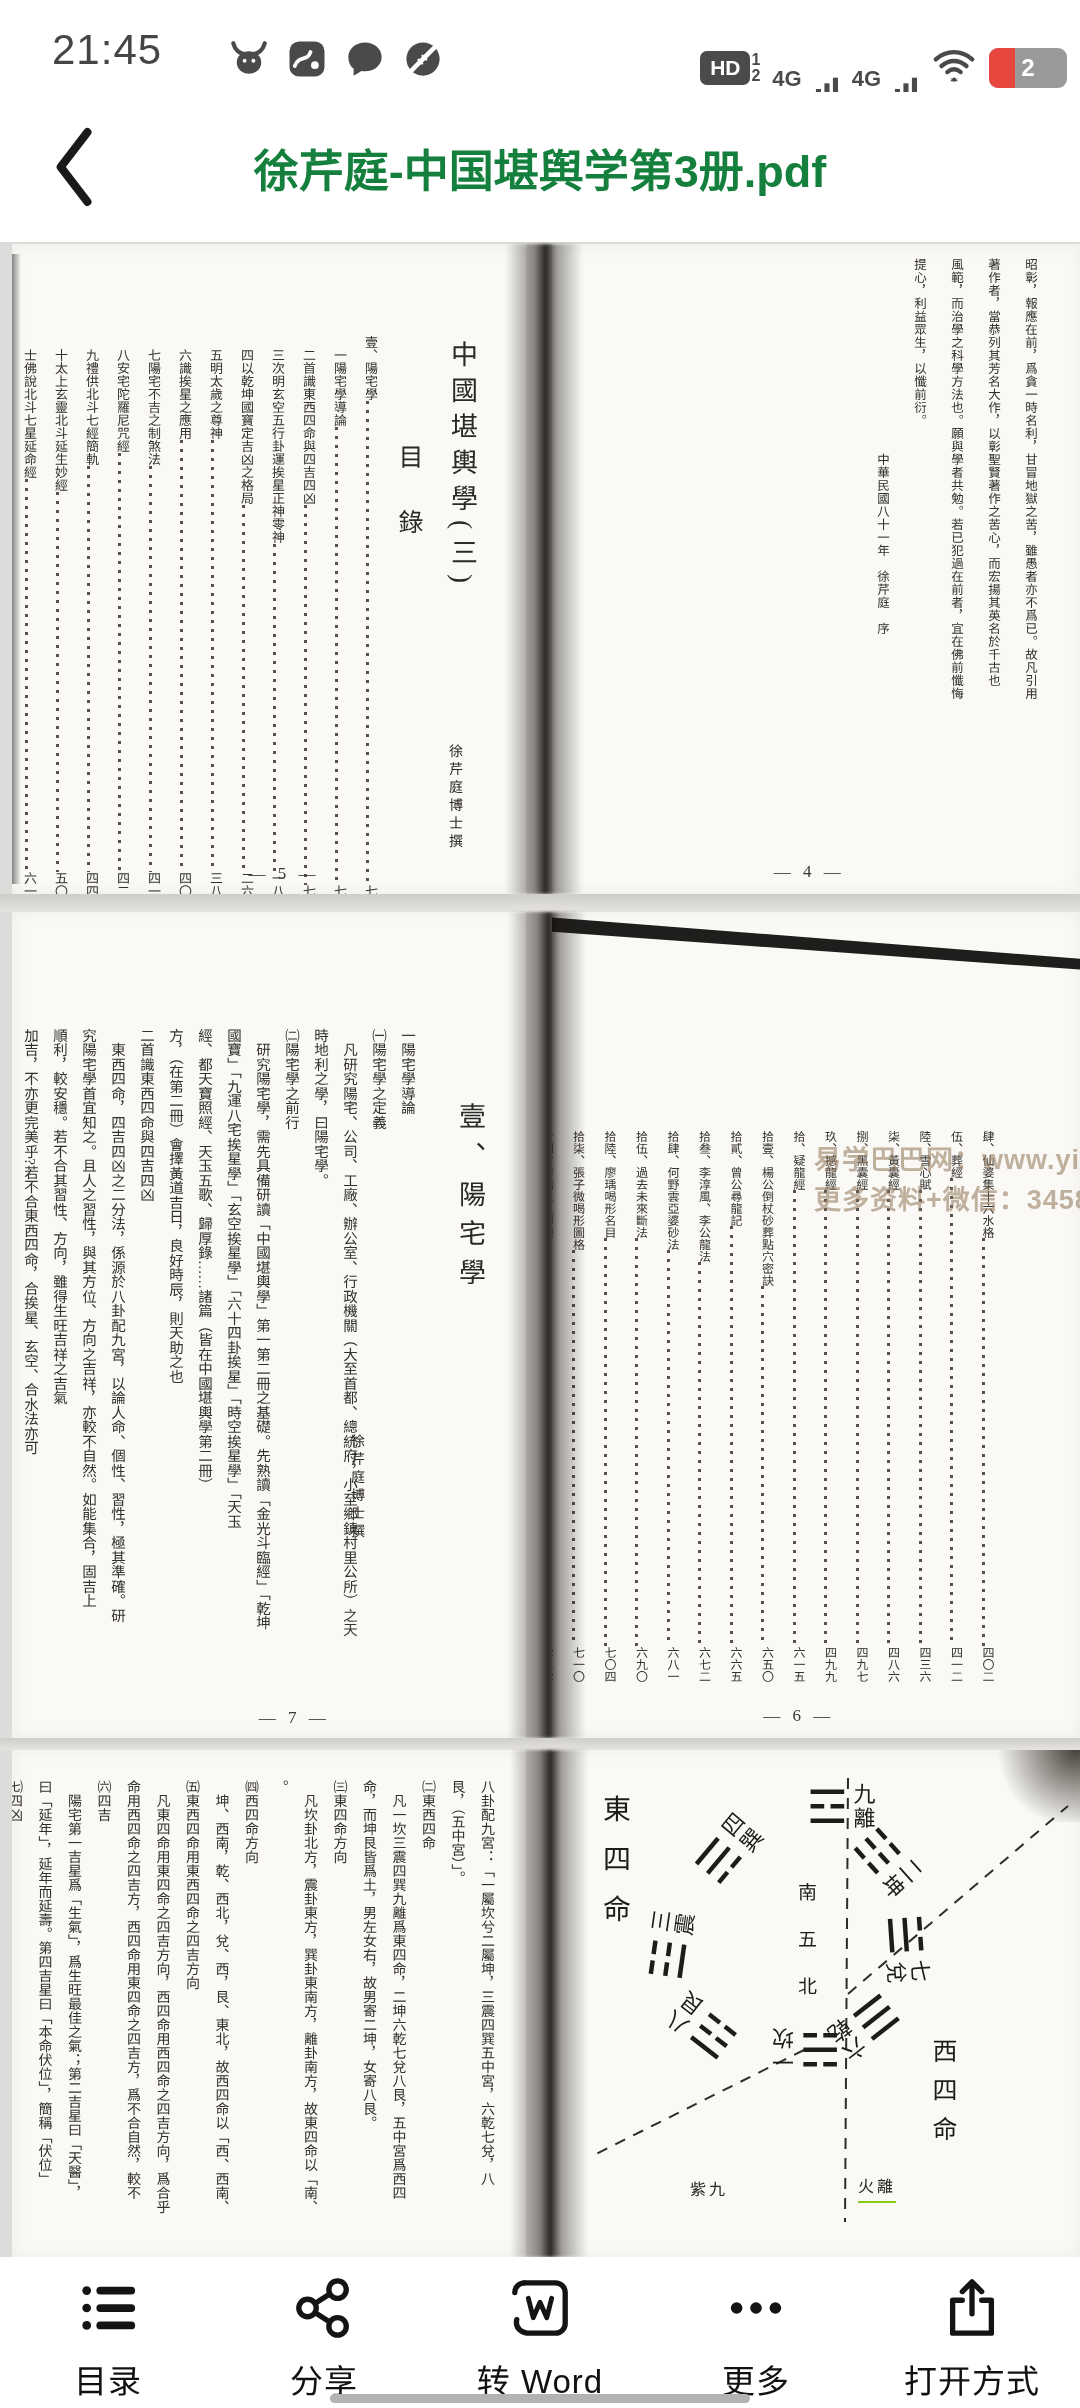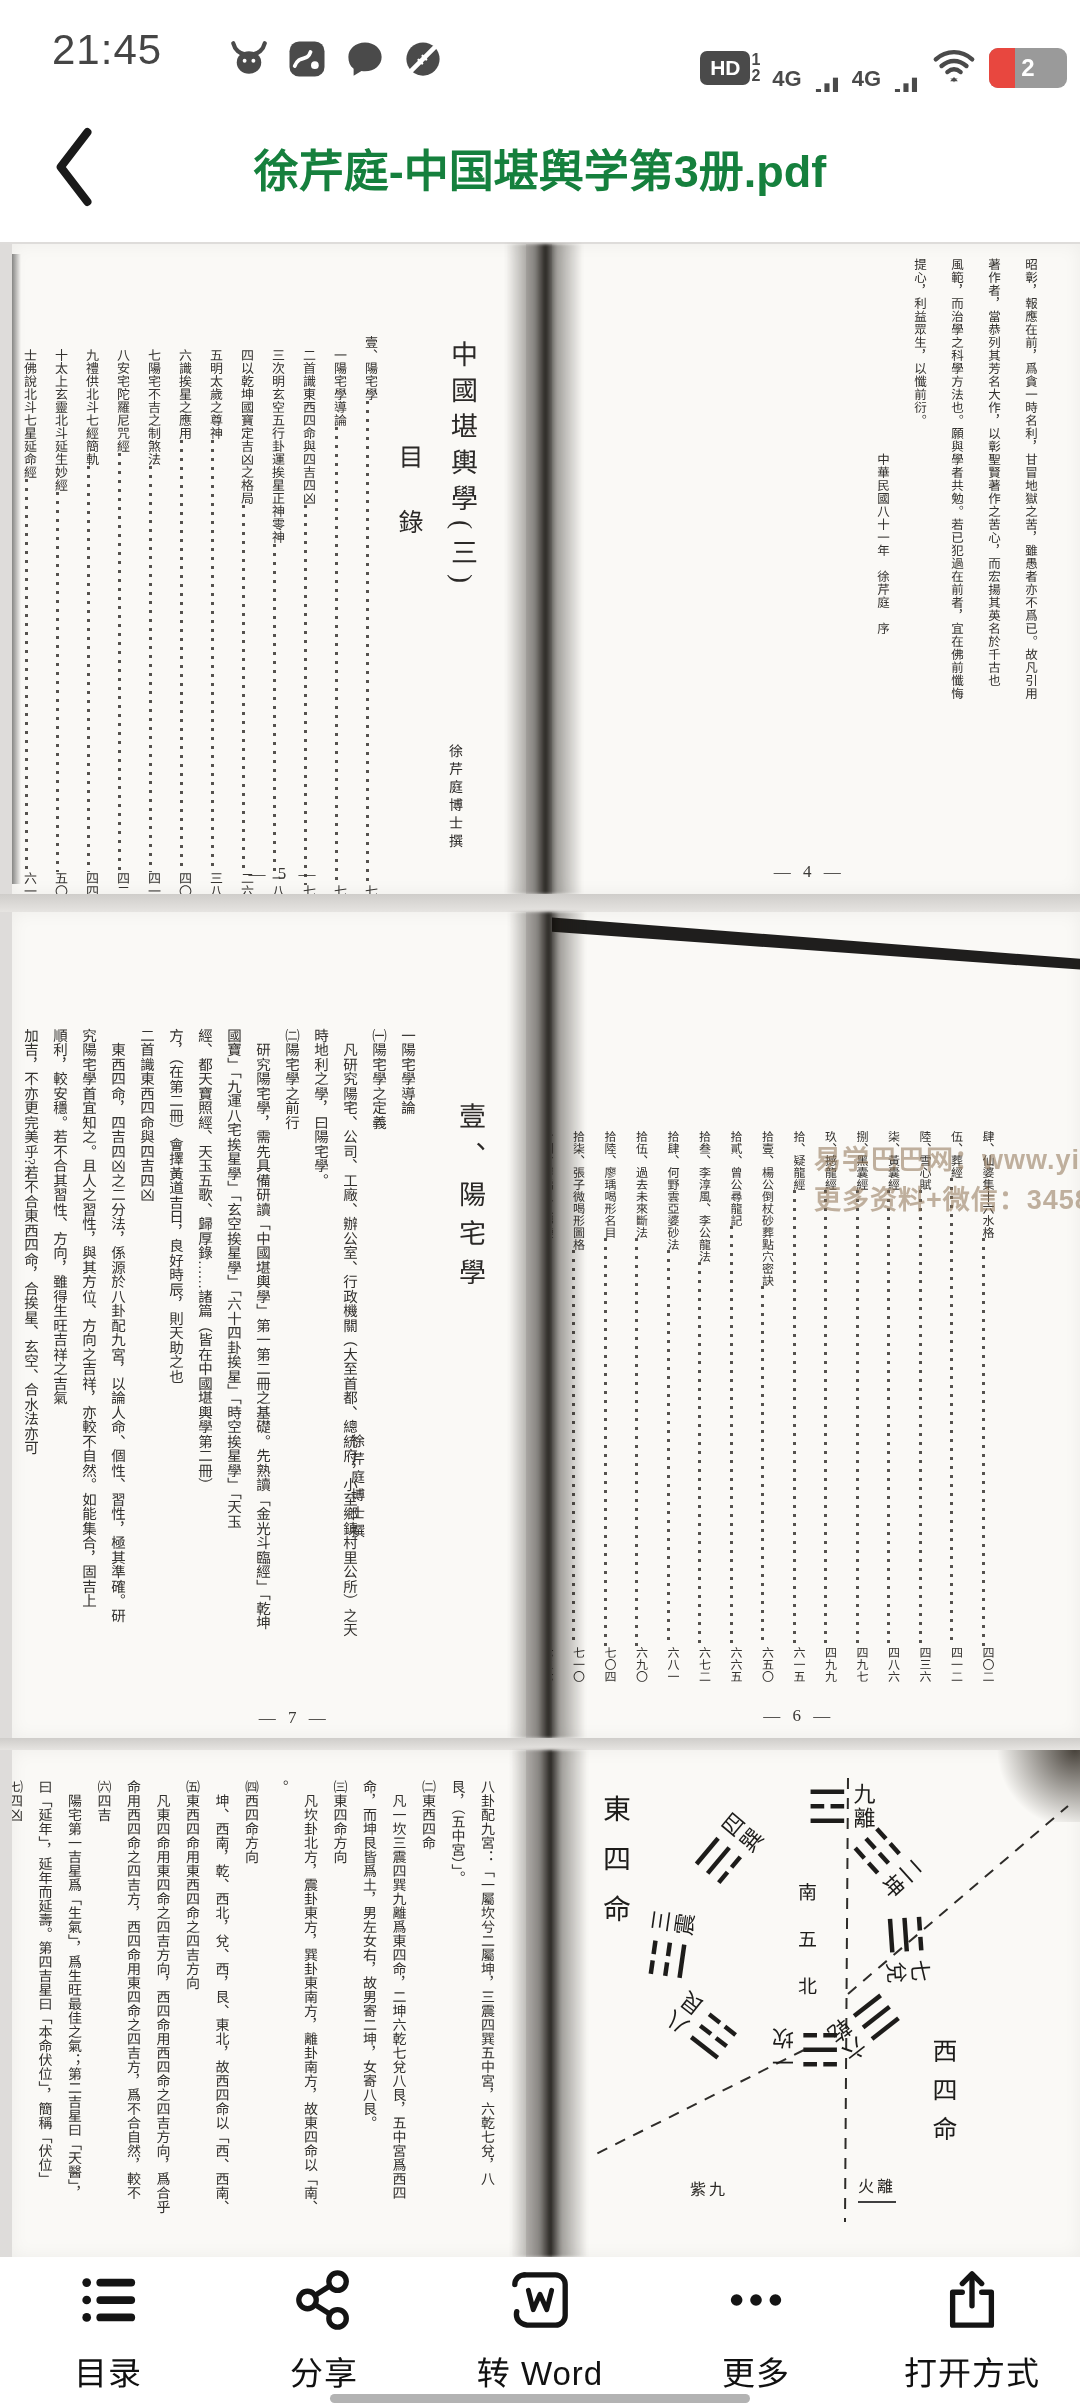--- a/index.html
+++ b/index.html
@@ -94,24 +94,24 @@
   .trig[data-pos="s"]{left:222px;top:272px;transform:rotate(180deg);}
   .trig[data-pos="se"]{left:280px;top:246px;transform:rotate(142deg);}
   .trig[data-pos="e"]{left:318px;top:168px;transform:rotate(86deg);}
   .trig[data-pos="ne"]{left:296px;top:82px;transform:rotate(48deg);}
   .grp-east{position:absolute;left:42px;top:44px;writing-mode:vertical-rl;font-size:28px;letter-spacing:22px;}
   .grp-west{position:absolute;left:372px;top:288px;writing-mode:vertical-rl;font-size:25px;letter-spacing:14px;}
   .center-axis{position:absolute;left:240px;top:132px;writing-mode:vertical-rl;font-size:19px;letter-spacing:28px;}
   .blob{position:absolute;right:-10px;top:-8px;width:100px;height:80px;
     background:radial-gradient(circle at 85% 10%,rgba(42,36,28,.85),rgba(42,36,28,0) 70%);}
   .next-fig{position:absolute;font-size:16px;color:#2a2825;font-family:"Liberation Serif","DejaVu Serif",serif;letter-spacing:3px;}
-  .nf1{left:138px;top:426px;} .nf2{left:306px;top:423px;border-bottom:2px solid #404040;padding-bottom:4px;}
+  .nf1{left:138px;top:426px;} .nf2{left:306px;top:423px;border-bottom:2px solid #84cc16;padding-bottom:4px;}
   
   .toolbar{position:absolute;top:2257px;left:0;width:1080px;height:151px;background:#fff;display:flex;}
-  .tb-item{flex:1;display:flex;flex-direction:column;align-items:center;justify-content:flex-start;padding-top:10px;gap:14px;}
+  .tb-item{flex:1;display:flex;flex-direction:column;align-items:center;justify-content:flex-start;padding-top:18px;gap:14px;}
   .tb-icon{width:66px;height:66px;display:flex;align-items:center;justify-content:center;}
   .tb-label{font-size:33px;color:#111;letter-spacing:1px;white-space:nowrap;}
   .home-indicator{position:absolute;bottom:5px;left:330px;width:420px;height:9px;background:#b3b3b3;border-radius:5px;}
 </style>
 </head>
 <body>
 
 <div class="screen">
 
   <div class="statusbar">

